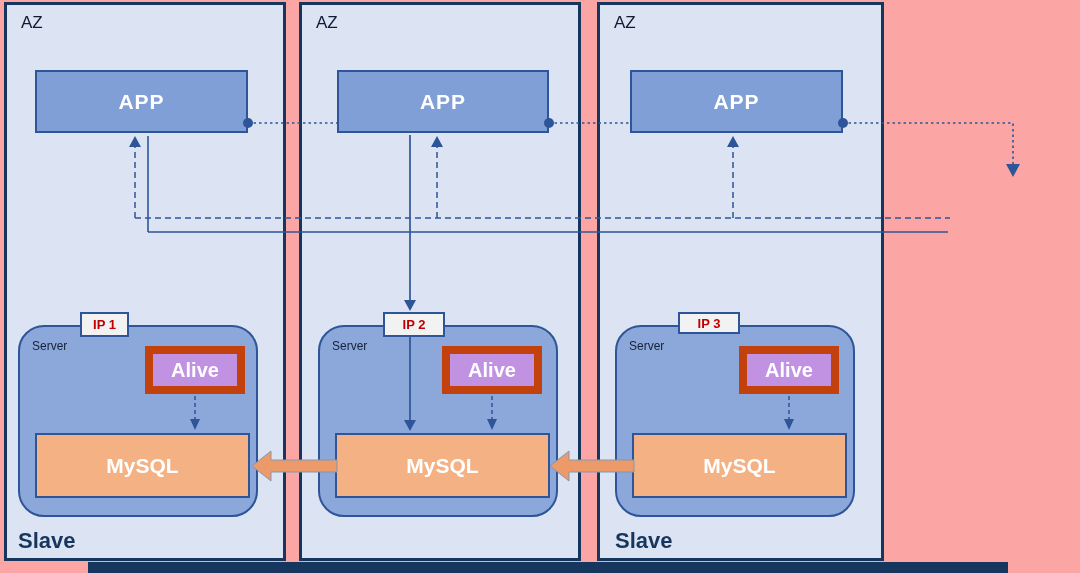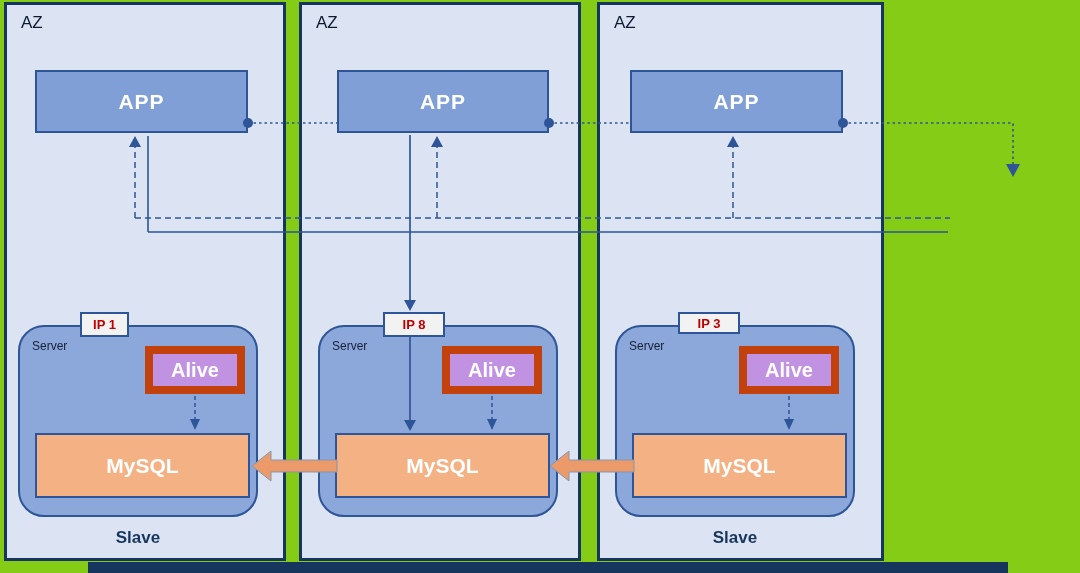--- a/index.html
+++ b/index.html
@@ -1,17 +1,17 @@
 <!DOCTYPE html>
 <html><head>
 <meta charset="utf-8">
 <style>
   html,body { margin:0; padding:0; background:#ffffff; }
   .canvas {
-    position:relative; width:1080px; height:573px; background:#84cc16;
+    position:relative; width:1080px; height:573px; background:#fca5a5;
     font-family:"Liberation Sans", sans-serif; overflow:hidden;
   }
   .az {
     position:absolute; background:#dce4f3; border:3px solid #17365d; box-sizing:border-box;
   }
   .az-label {
     position:absolute; left:14px; top:8px; font-size:17px; color:#0d1b33; font-weight:500;
   }
   .app {
     position:absolute; background:#7f9fd6; border:2px solid #2e5597; box-sizing:border-box;
@@ -34,21 +34,21 @@
     position:absolute; background:#c292e2; border:8px solid #c2410c; box-sizing:border-box;
     display:flex; align-items:center; justify-content:center;
     color:#ffffff; font-weight:bold; font-size:20px;
   }
   .mysql {
     position:absolute; background:#f4b183; border:2px solid #2e5597; box-sizing:border-box;
     display:flex; align-items:center; justify-content:center;
     color:#ffffff; font-weight:bold; font-size:21px;
   }
   .role {
-    position:absolute; font-weight:bold; font-size:17px; color:#17365d; text-align:center;
+    position:absolute; font-weight:bold; font-size:22px; color:#17365d; text-align:left;
   }
   .zdns {
     position:absolute; background:#2c4a87; border-radius:50%;
     display:flex; align-items:center; justify-content:center;
     color:#ffffff; font-weight:bold; font-size:17px; letter-spacing:1px;
   }
   .bottom-bar { position:absolute; background:#17365d; }
   svg.connections { position:absolute; left:0; top:0; pointer-events:none; }
 </style>
 </head>
@@ -87,21 +87,21 @@
     <div class="server-label">Server</div>
   </div>
   <div class="server" style="left:615px; top:325px; width:240px; height:192px;">
     <div class="server-label">Server</div>
   </div>
 
   <div class="ip" style="left:80px; top:312px; width:49px; height:25px;">
     <span>IP 1</span>
   </div>
   <div class="ip" style="left:383px; top:312px; width:62px; height:25px;">
-    <span>IP 8</span>
+    <span>IP 2</span>
   </div>
   <div class="ip" style="left:678px; top:312px; width:62px; height:22px;">
     <span>IP 3</span>
   </div>
 
   <div class="alive" style="left:145px; top:346px; width:100px; height:48px;">
     <span>Alive</span>
   </div>
   <div class="alive" style="left:442px; top:346px; width:100px; height:48px;">
     <span>Alive</span>

